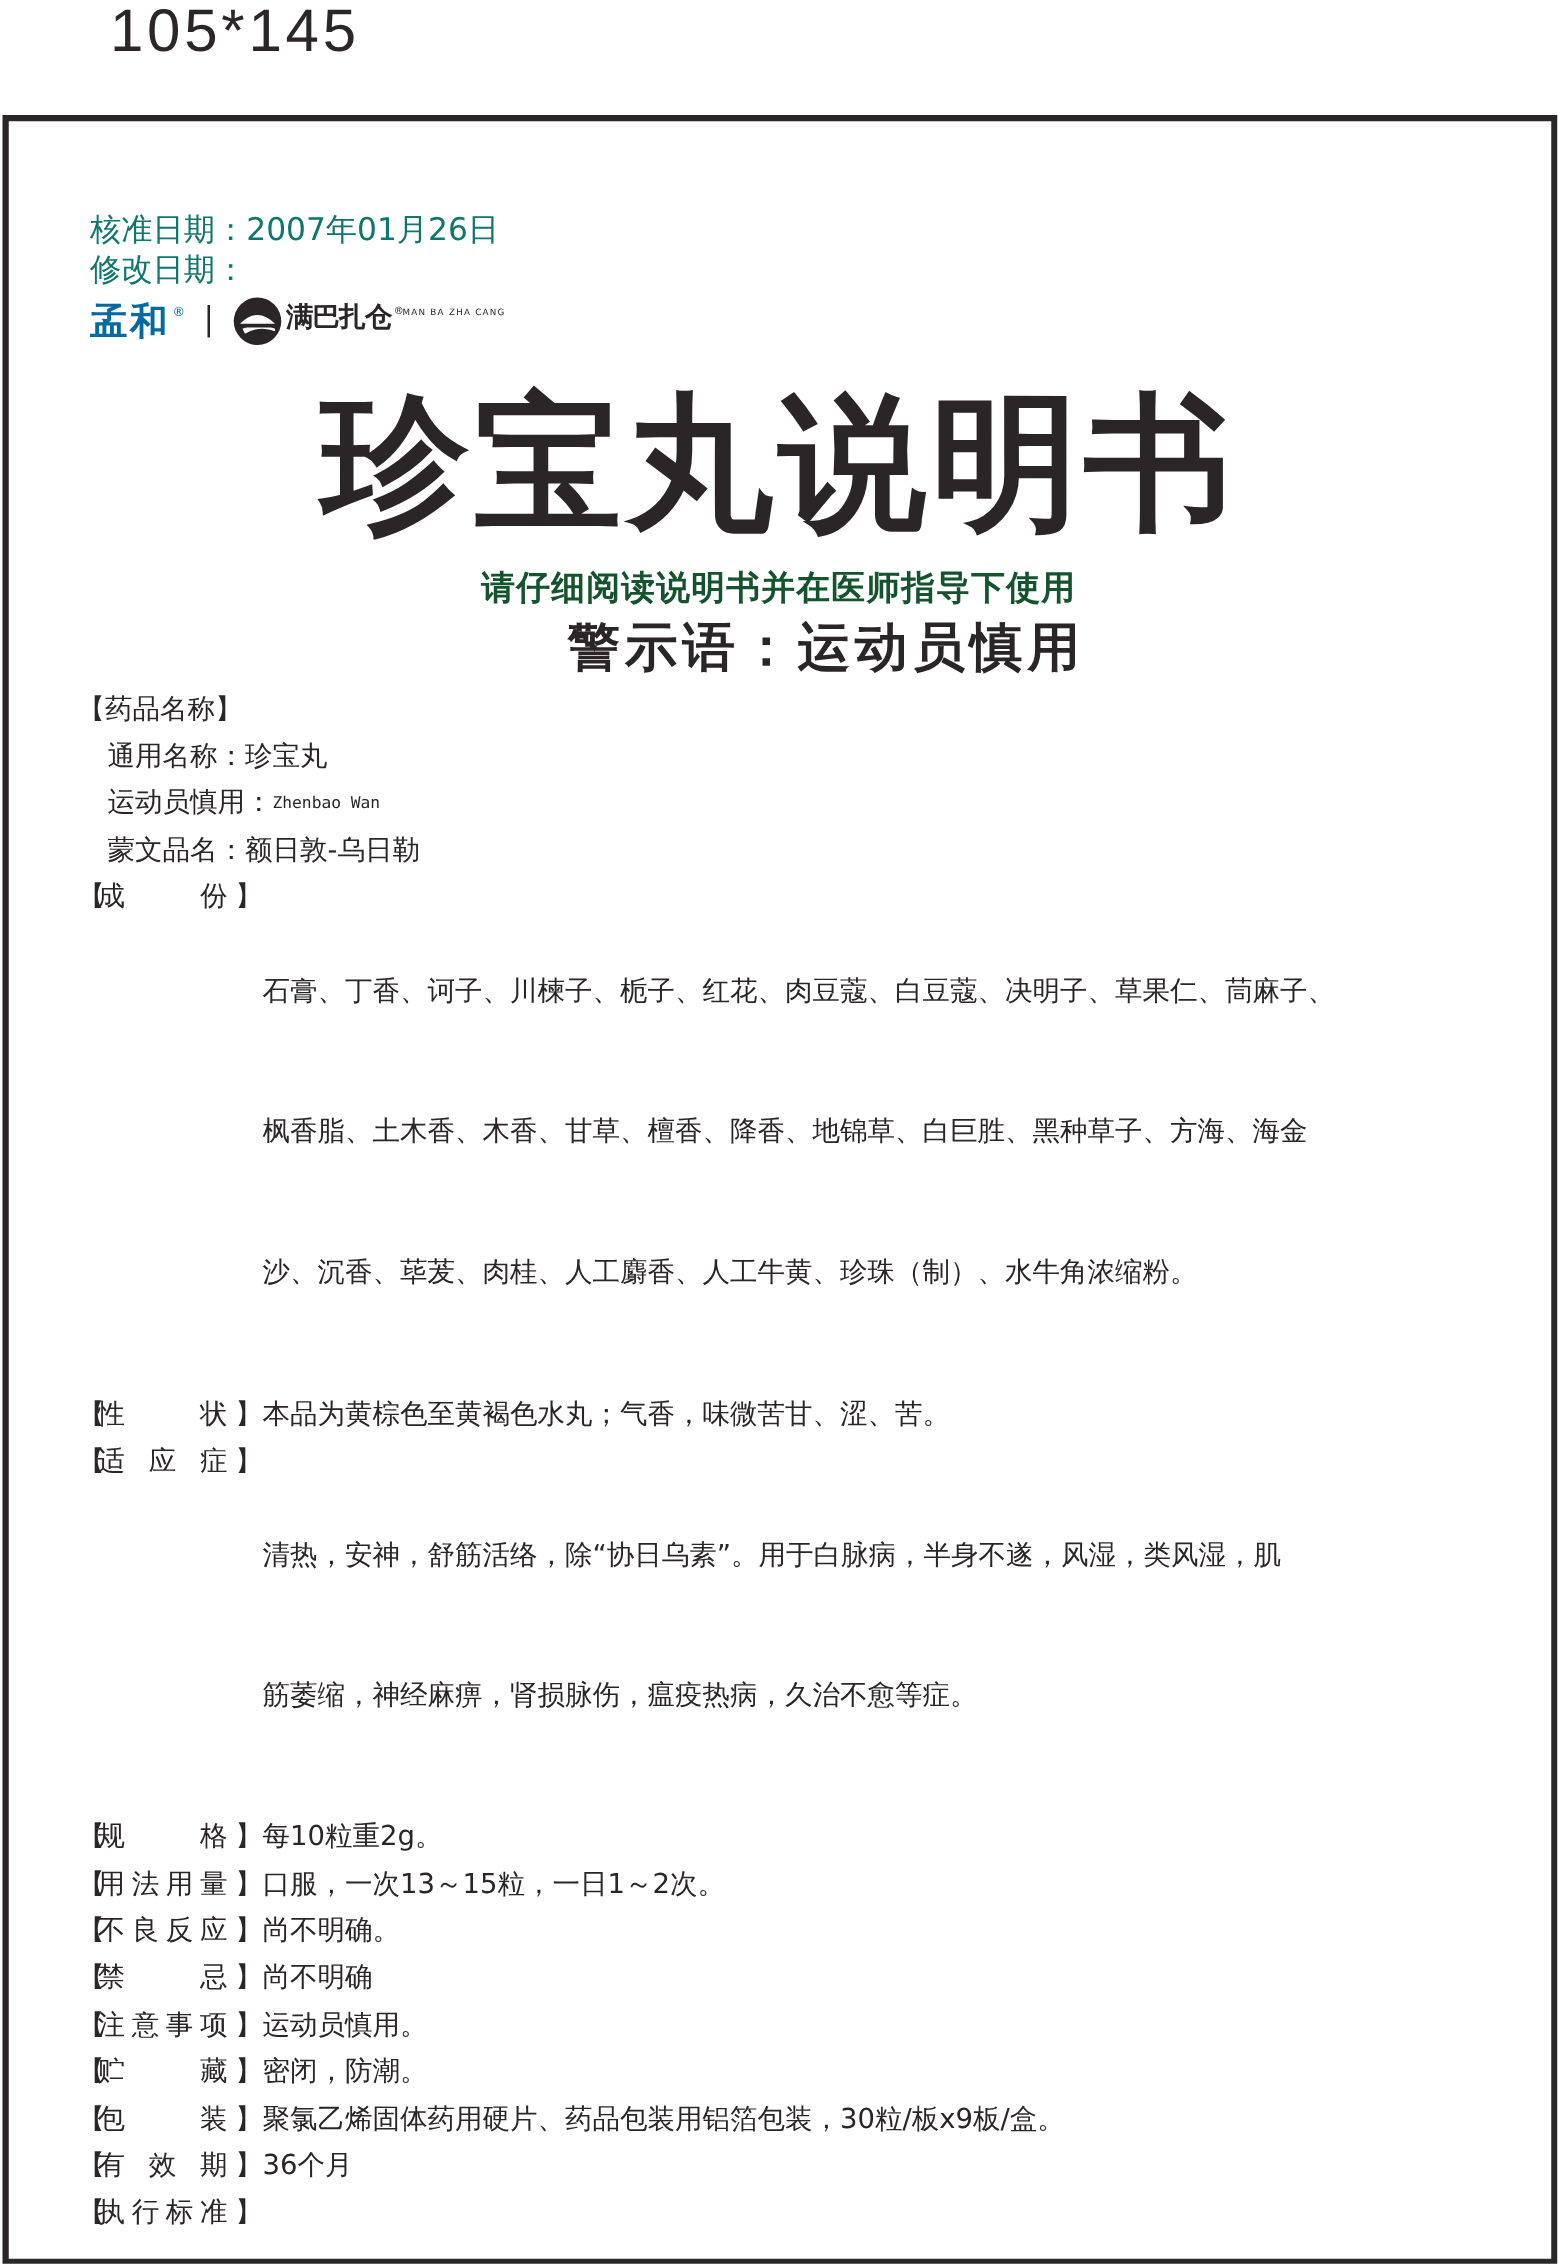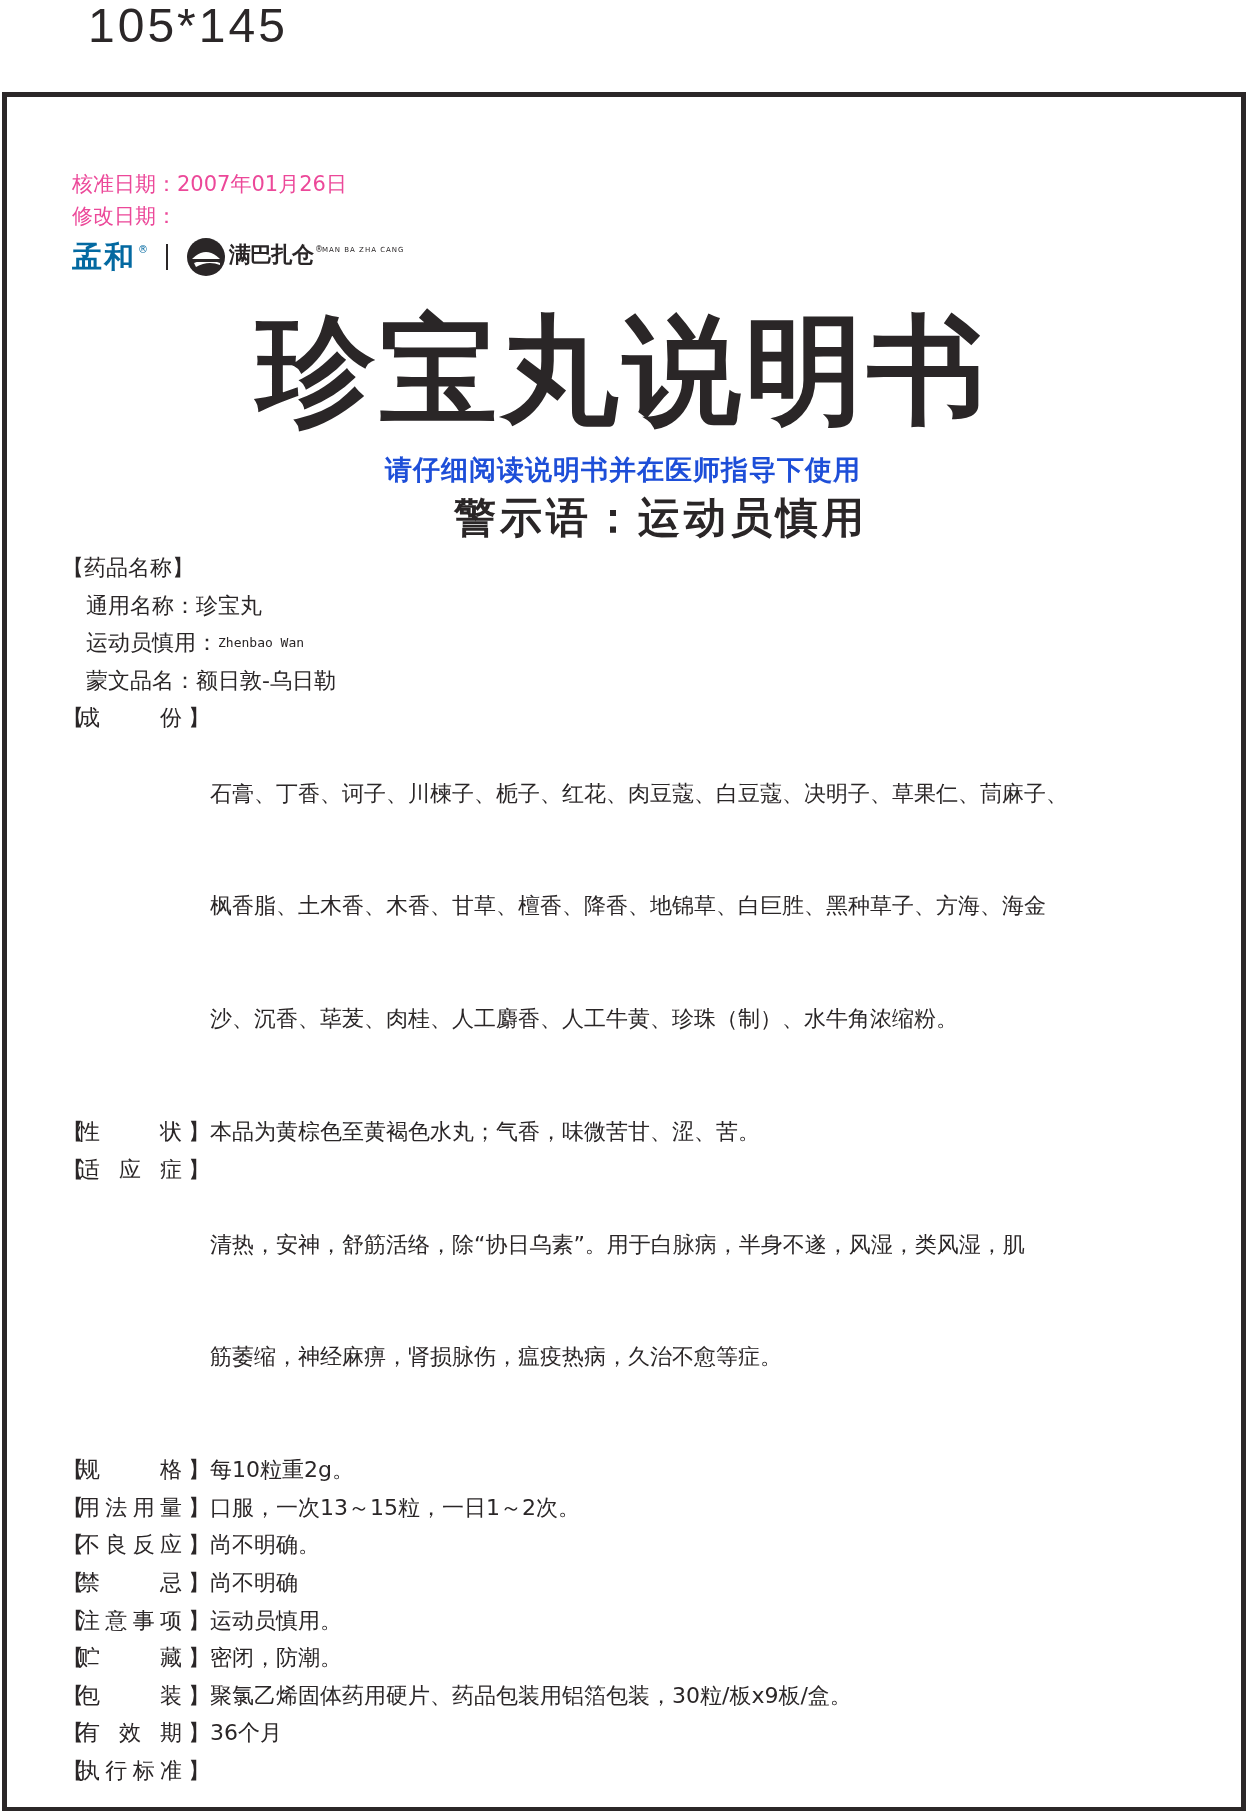--- a/index.html
+++ b/index.html
@@ -14,21 +14,21 @@
       font-size: 48px; letter-spacing: 3px; color: #2b2728;
     }
     .frame {
       position: absolute; left: 2px; top: 92px;
       width: 1234px; height: 1710px;
       border: 5px solid #2b2728;
       box-sizing: content-box;
     }
     .meta {
       position: absolute; left: 72px; top: 168px;
-      font-size: 21px; line-height: 32px; color: #ec4899;
+      font-size: 25px; line-height: 32px; color: #0f766e;
     }
     .logos {
       position: absolute; left: 72px; top: 234px; height: 46px;
       display: flex; align-items: center;
     }
     .logo-menghe {
       font-size: 30px; font-weight: bold; color: #0369a1; letter-spacing: 2px;
       position: relative;
     }
     .reg { font-size: 10px; position: relative; top: -14px; margin-left: 2px; font-weight: normal; }
@@ -39,21 +39,21 @@
     .mbzc-cn { font-size: 22px; font-weight: bold; line-height: 22px; letter-spacing: -1px; }
     .mbzc-en { font-size: 7px; line-height: 9px; letter-spacing: 1px; margin-top: 2px; }
 
     .title {
       position: absolute; left: 0; width: 1246px; top: 300px; text-align: center;
       font-size: 118px; font-weight: bold; letter-spacing: 4px; color: #2a2627;
       line-height: 140px;
     }
     .subtitle {
       position: absolute; left: 0; width: 1246px; top: 452px; text-align: center;
-      font-size: 27px; font-weight: bold; color: #1d4ed8; letter-spacing: 1px;
+      font-size: 27px; font-weight: bold; color: #14532d; letter-spacing: 1px;
     }
     .warning {
       position: absolute; left: 0; width: 1246px; top: 490px; text-align: center;
       font-size: 42px; font-weight: bold; color: #2a2627; letter-spacing: 4px; padding-left: 38px;
     }
 
     .content {
       position: absolute; left: 62px; top: 549px; width: 1120px;
       font-size: 22px; color: #2a2627;
     }

